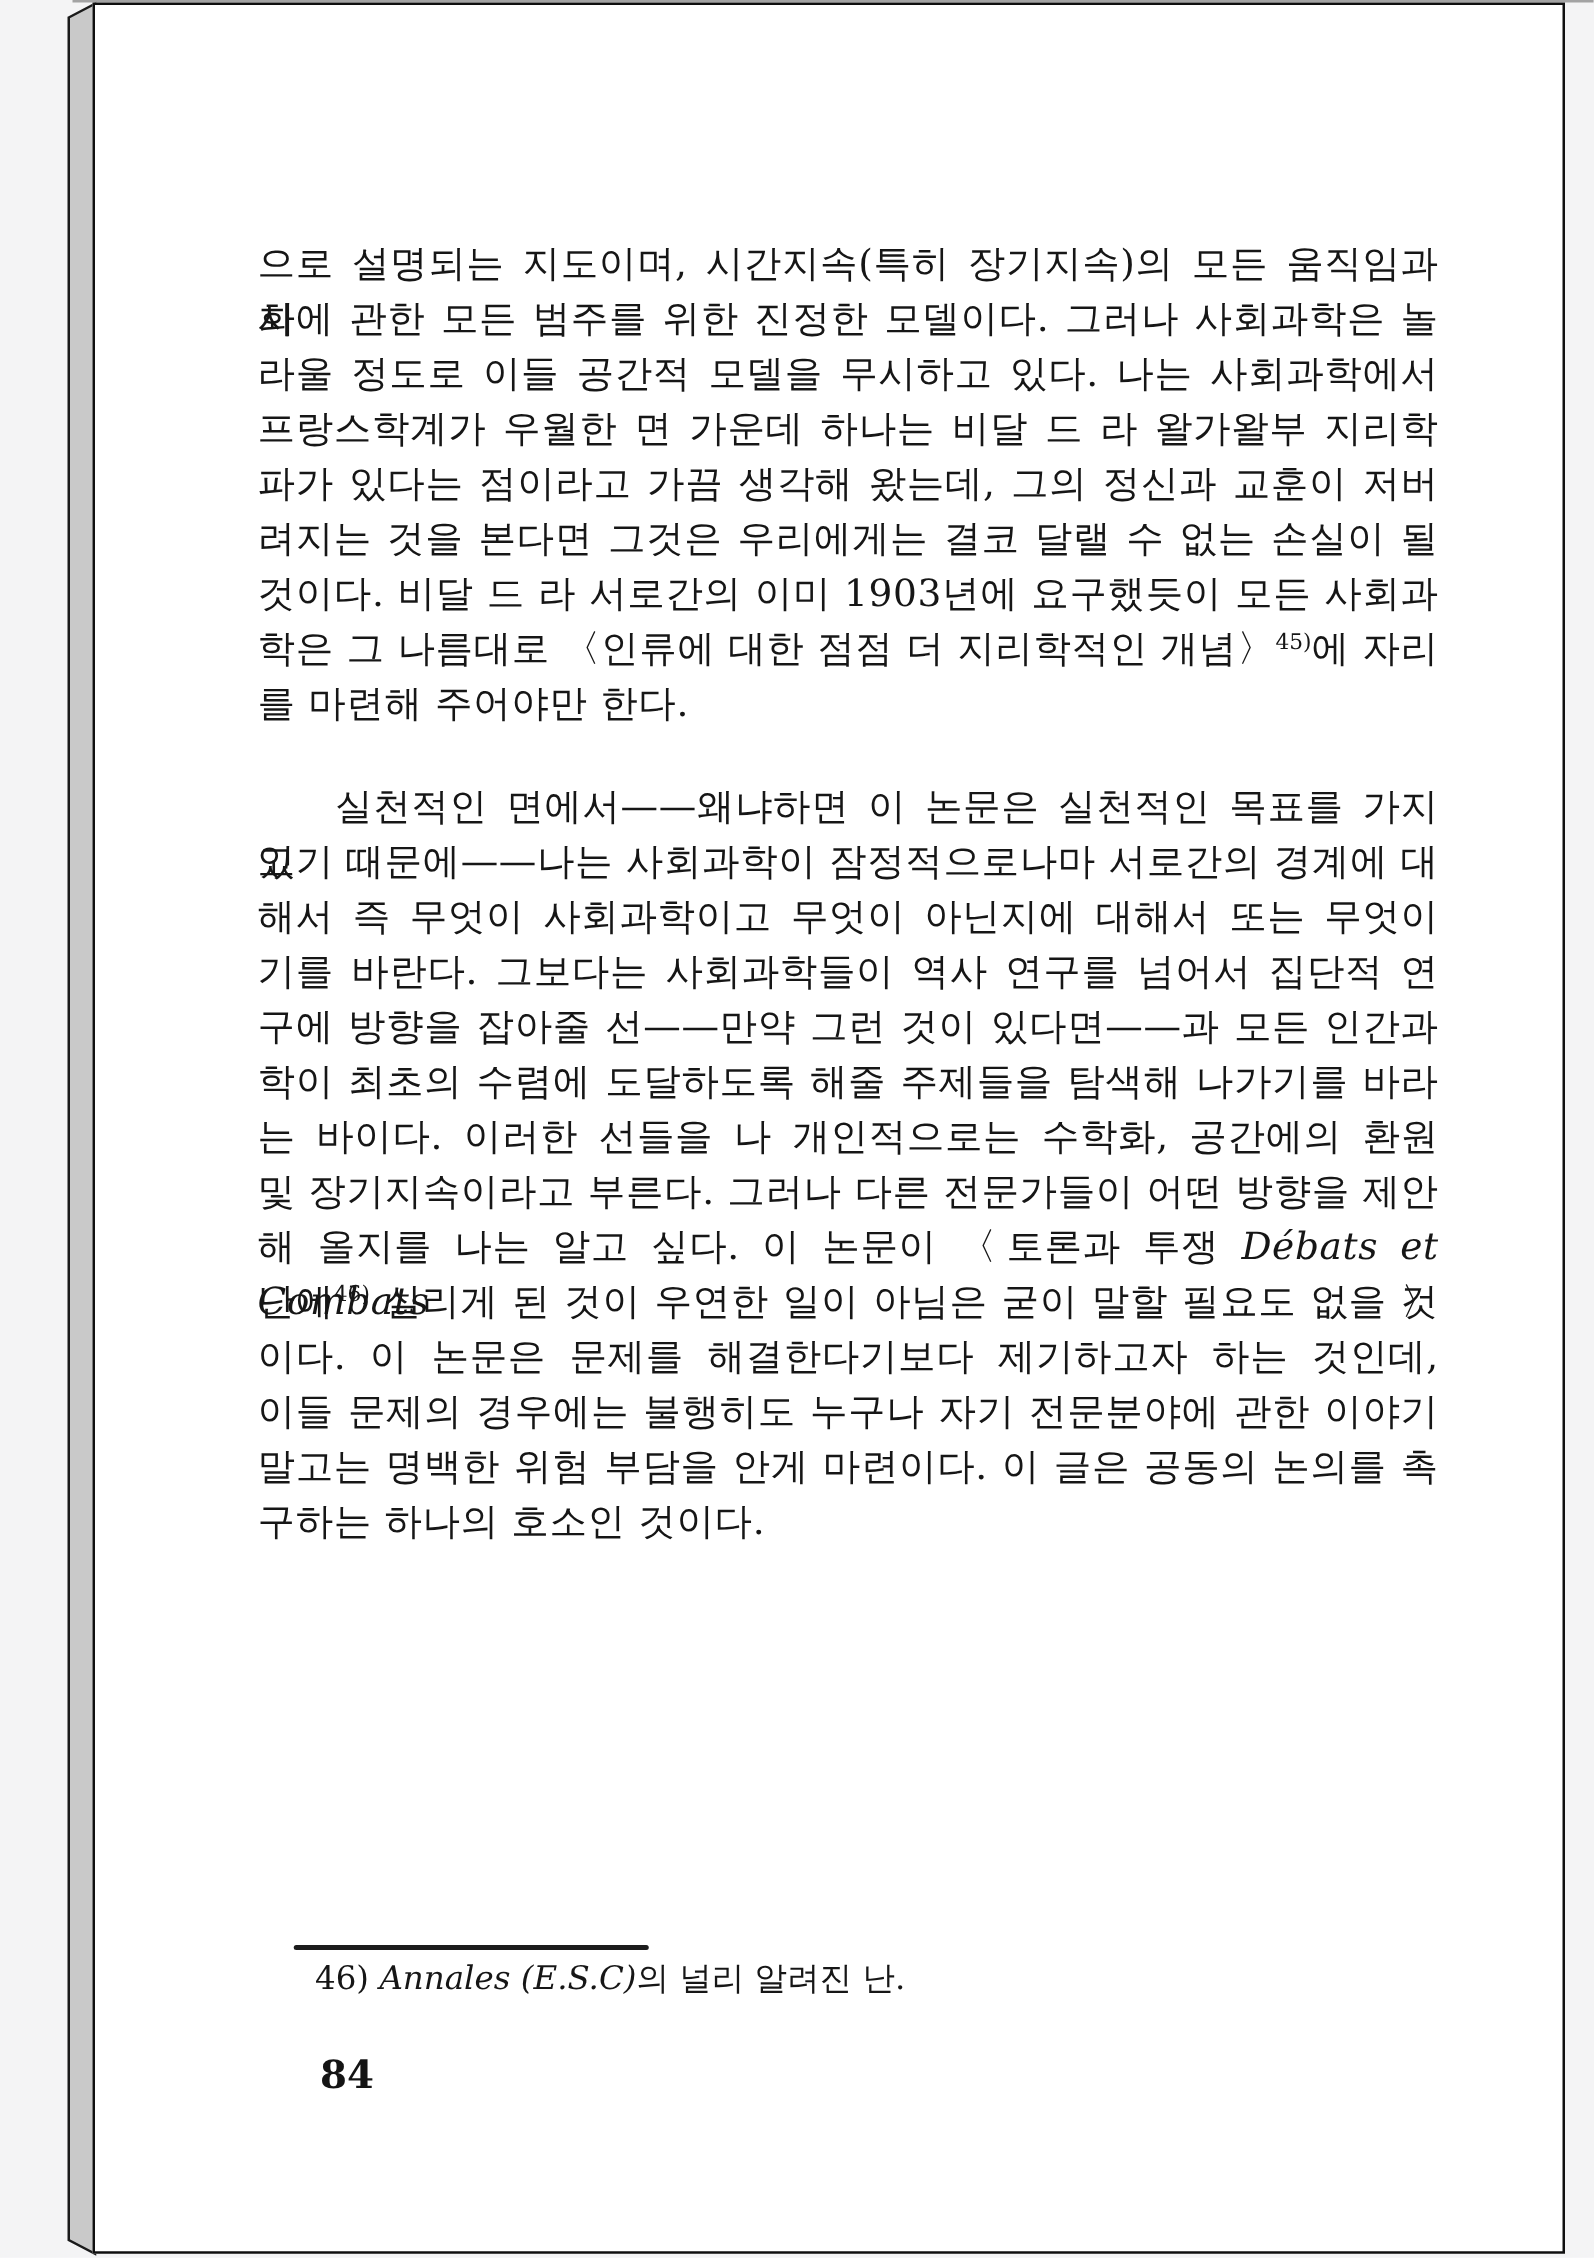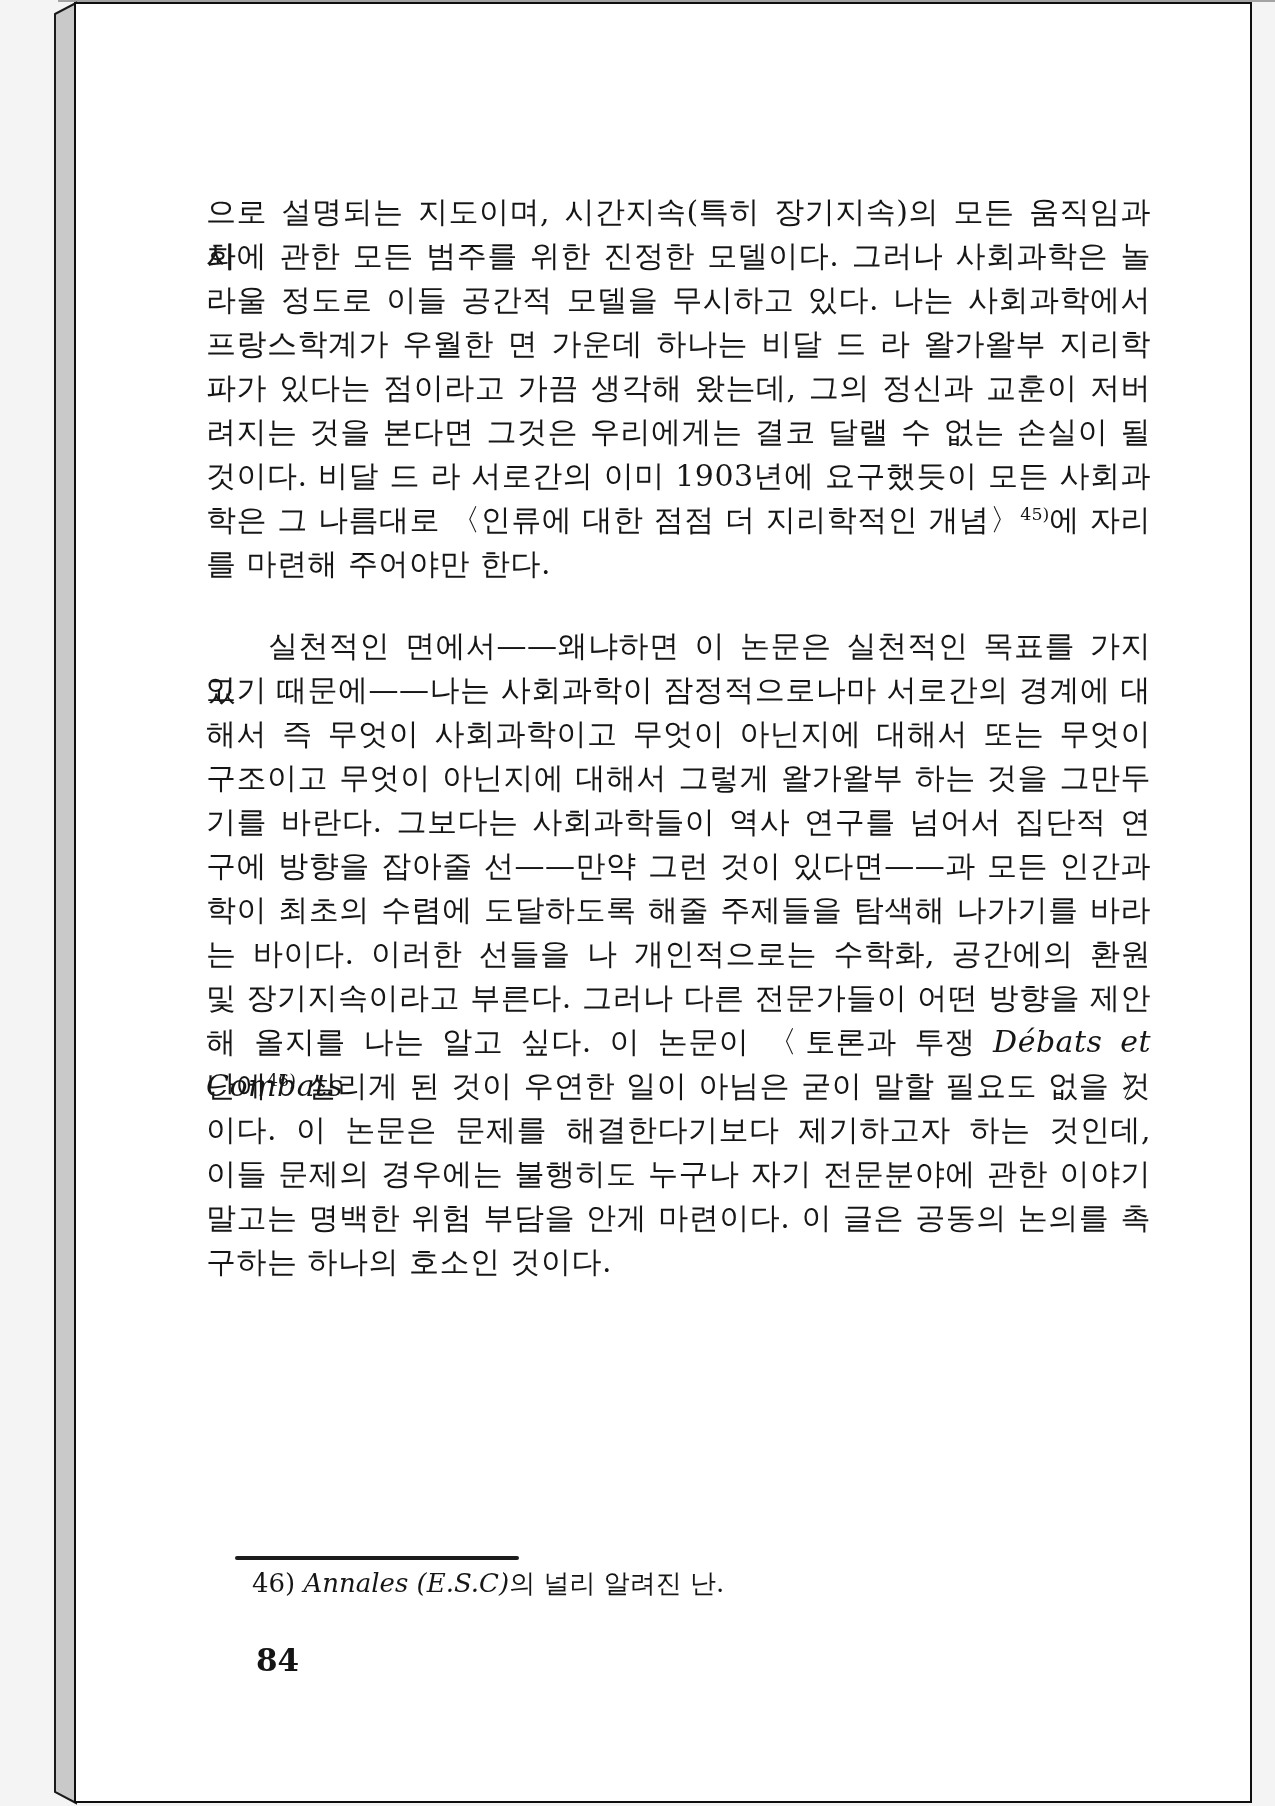--- a/index.html
+++ b/index.html
@@ -73,21 +73,20 @@
           <div class="jline">파가 있다는 점이라고 가끔 생각해 왔는데, 그의 정신과 교훈이 저버</div>
           <div class="jline">려지는 것을 본다면 그것은 우리에게는 결코 달랠 수 없는 손실이 될</div>
           <div class="jline">것이다. 비달 드 라 서로간의 이미 1903년에 요구했듯이 모든 사회과</div>
           <div class="jline">학은 그 나름대로 〈인류에 대한 점점 더 지리학적인 개념〉<sup>45)</sup>에 자리</div>
           <div class="jline last">를 마련해 주어야만 한다.</div>
         </div>
         <div class="para indent">
           <div class="jline first">실천적인 면에서——왜냐하면 이 논문은 실천적인 목표를 가지고</div>
           <div class="jline">있기 때문에——나는 사회과학이 잠정적으로나마 서로간의 경계에 대</div>
           <div class="jline">해서 즉 무엇이 사회과학이고 무엇이 아닌지에 대해서 또는 무엇이</div>
-          <div class="jline">구조이고 무엇이 아닌지에 대해서 그렇게 왈가왈부 하는 것을 그만두</div>
           <div class="jline">기를 바란다. 그보다는 사회과학들이 역사 연구를 넘어서 집단적 연</div>
           <div class="jline">구에 방향을 잡아줄 선——만약 그런 것이 있다면——과 모든 인간과</div>
           <div class="jline">학이 최초의 수렴에 도달하도록 해줄 주제들을 탐색해 나가기를 바라</div>
           <div class="jline">는 바이다. 이러한 선들을 나 개인적으로는 수학화, 공간에의 환원</div>
           <div class="jline">및 장기지속이라고 부른다. 그러나 다른 전문가들이 어떤 방향을 제안</div>
           <div class="jline">해 올지를 나는 알고 싶다. 이 논문이 〈토론과 투쟁 <i>Débats et Combats</i>〉</div>
           <div class="jline">난에<sup>46)</sup> 실리게 된 것이 우연한 일이 아님은 굳이 말할 필요도 없을 것</div>
           <div class="jline">이다. 이 논문은 문제를 해결한다기보다 제기하고자 하는 것인데,</div>
           <div class="jline">이들 문제의 경우에는 불행히도 누구나 자기 전문분야에 관한 이야기</div>
           <div class="jline">말고는 명백한 위험 부담을 안게 마련이다. 이 글은 공동의 논의를 촉</div>

